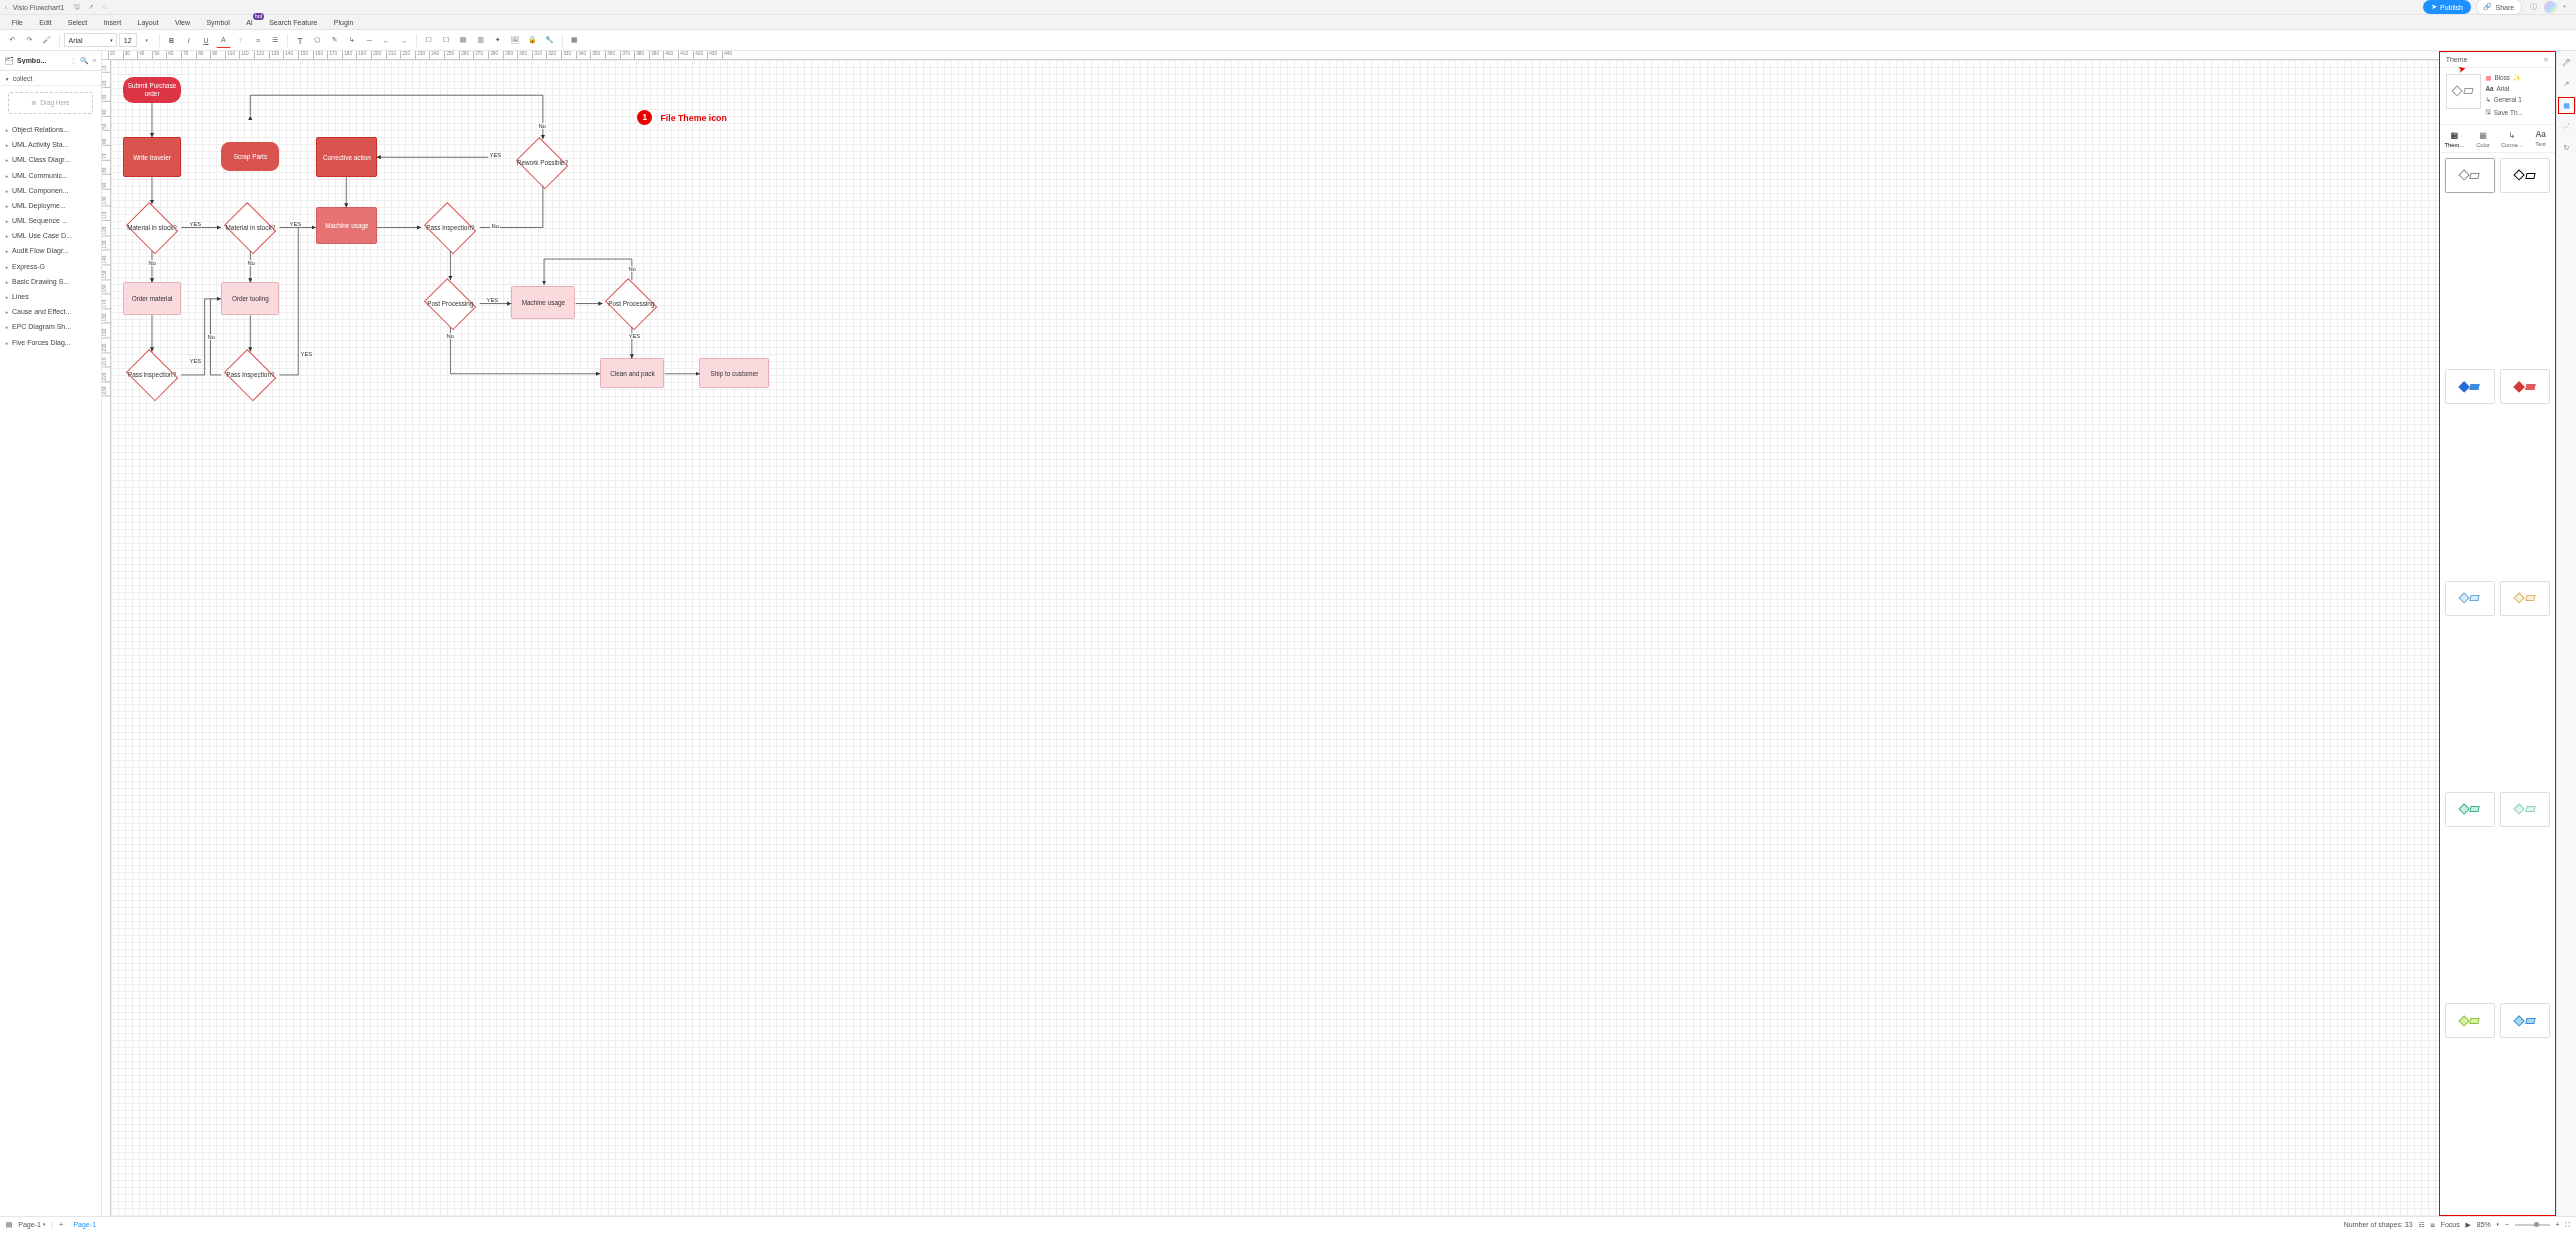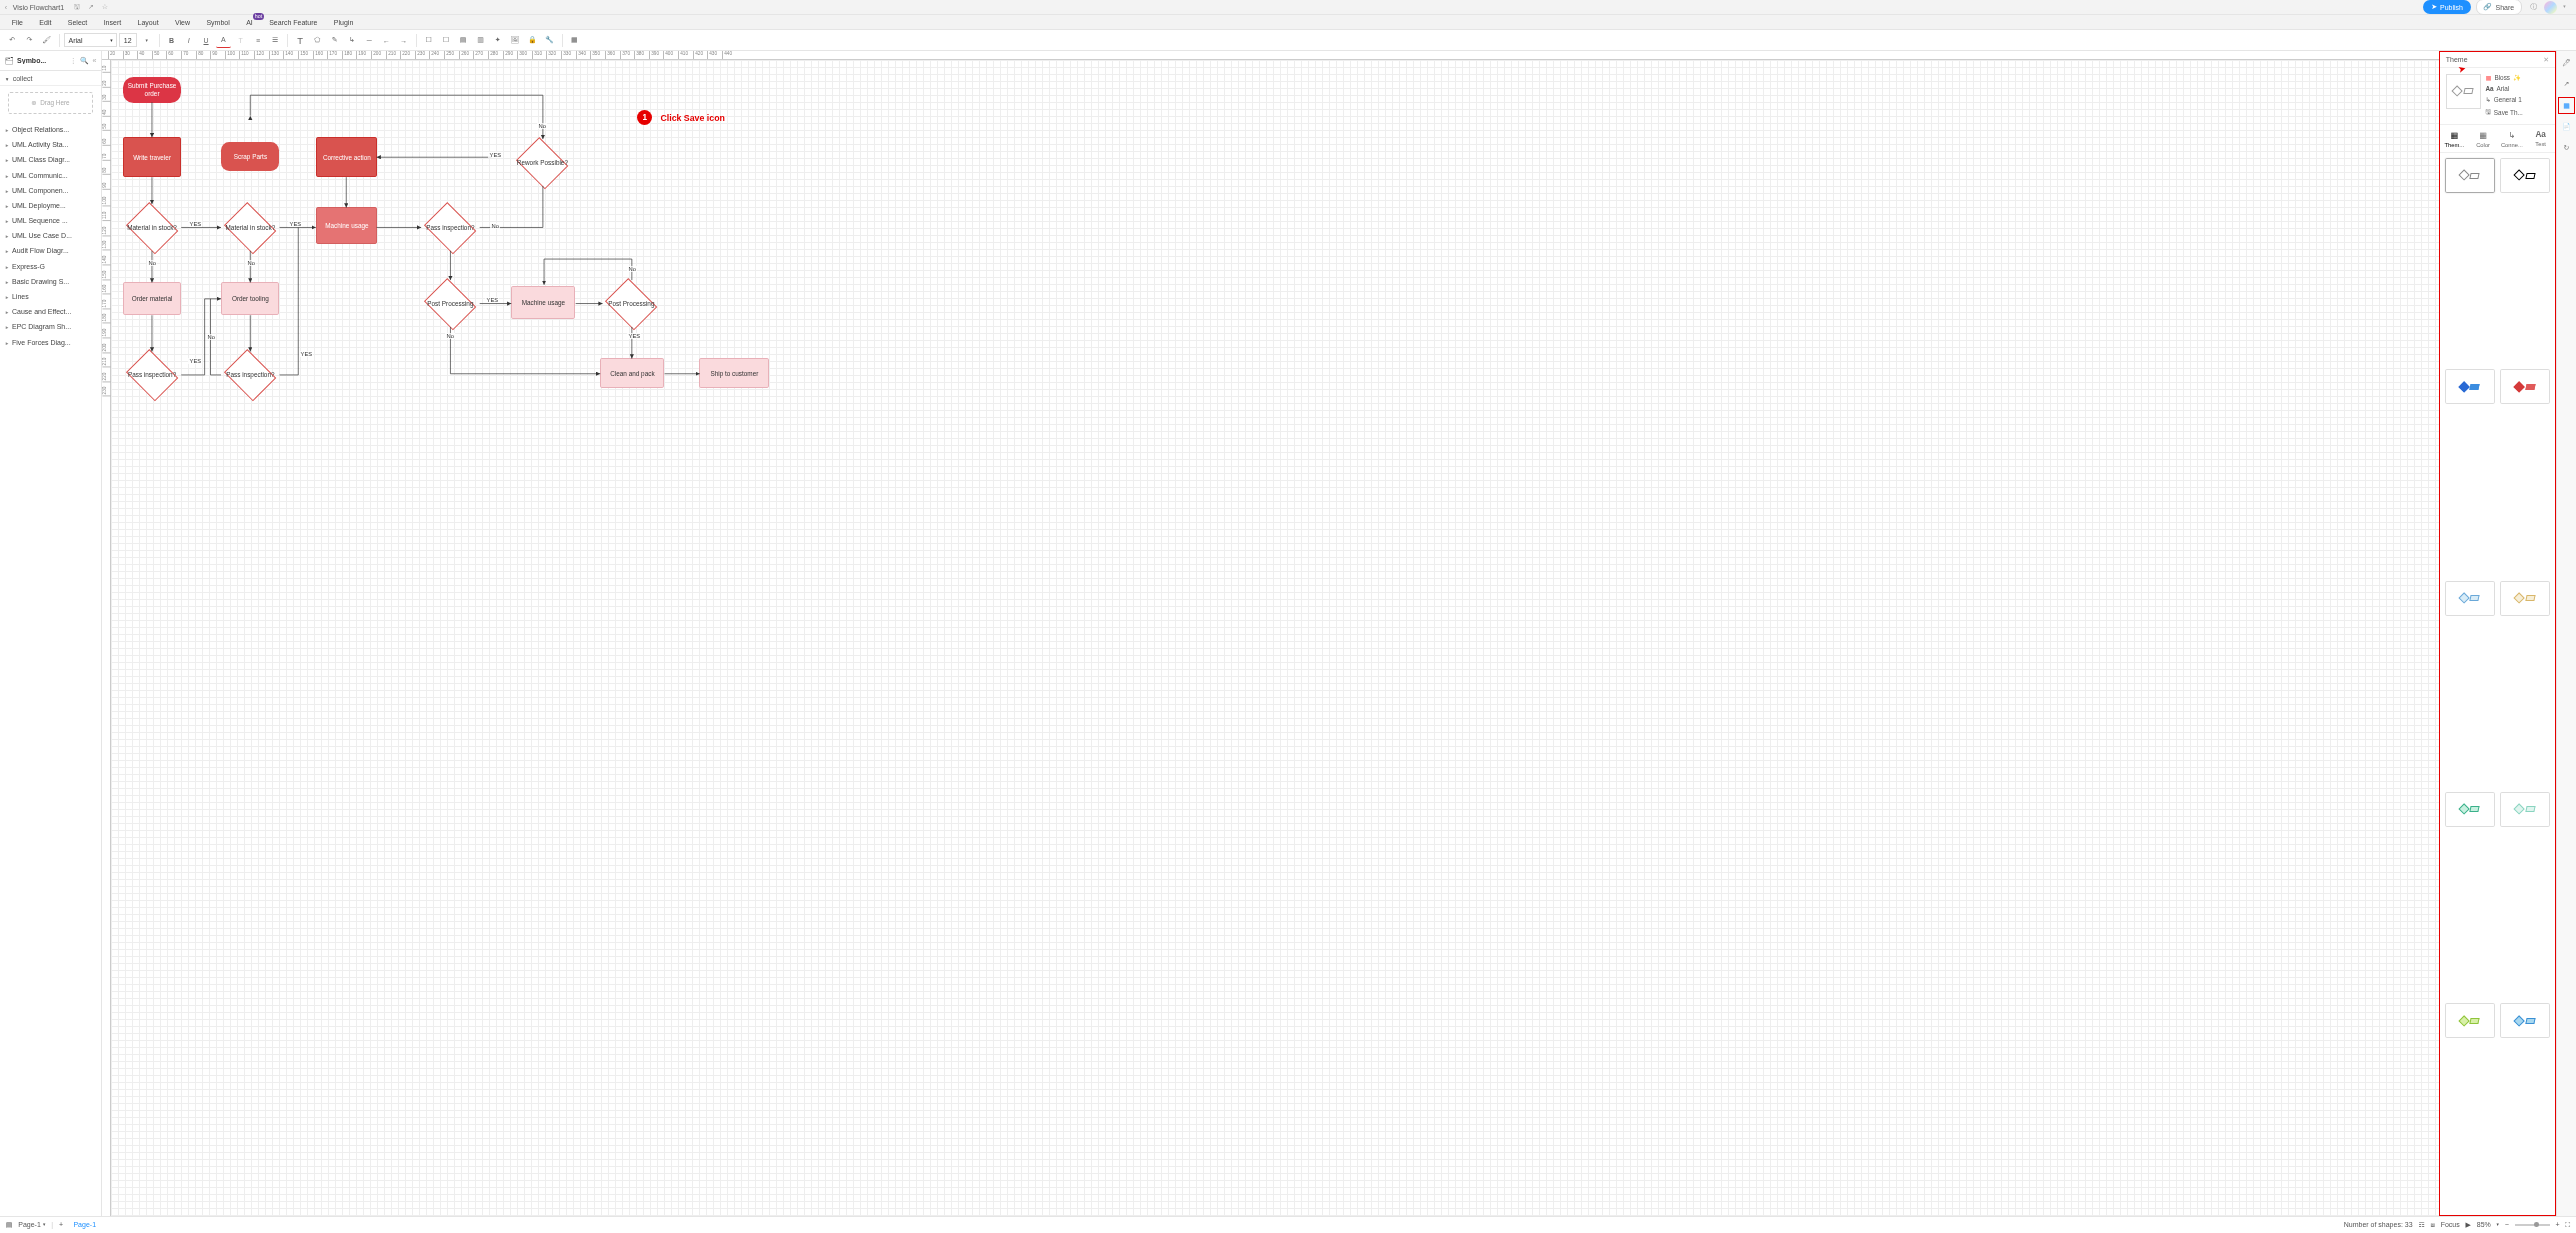--- a/index.html
+++ b/index.html
@@ -409,21 +409,21 @@
           <div class="lbl" style="left:135px;top:200px;">No</div>
           <div class="lbl" style="left:95px;top:274px;">No</div>
           <div class="lbl" style="left:77px;top:298px;">YES</div>
           <div class="lbl" style="left:188px;top:291px;">YES</div>
           <div class="lbl" style="left:374px;top:237px;">YES</div>
           <div class="lbl" style="left:334px;top:273px;">No</div>
           <div class="lbl" style="left:516px;top:206px;">No</div>
           <div class="lbl" style="left:516px;top:273px;">YES</div>
 
           <div class="callout-badge" style="left:526px;top:50px;">1</div>
-          <div class="callout-text" style="left:549px;top:53px;">Click Save icon</div>
+          <div class="callout-text" style="left:549px;top:53px;">File Theme icon</div>
         </div>
       </div>
     </div>
 
     <div class="rightpanel">
 
       <div class="rhead">
         <span class="title">Theme</span>
         <span style="color:#aaa;cursor:pointer;">✕</span>
       </div>

